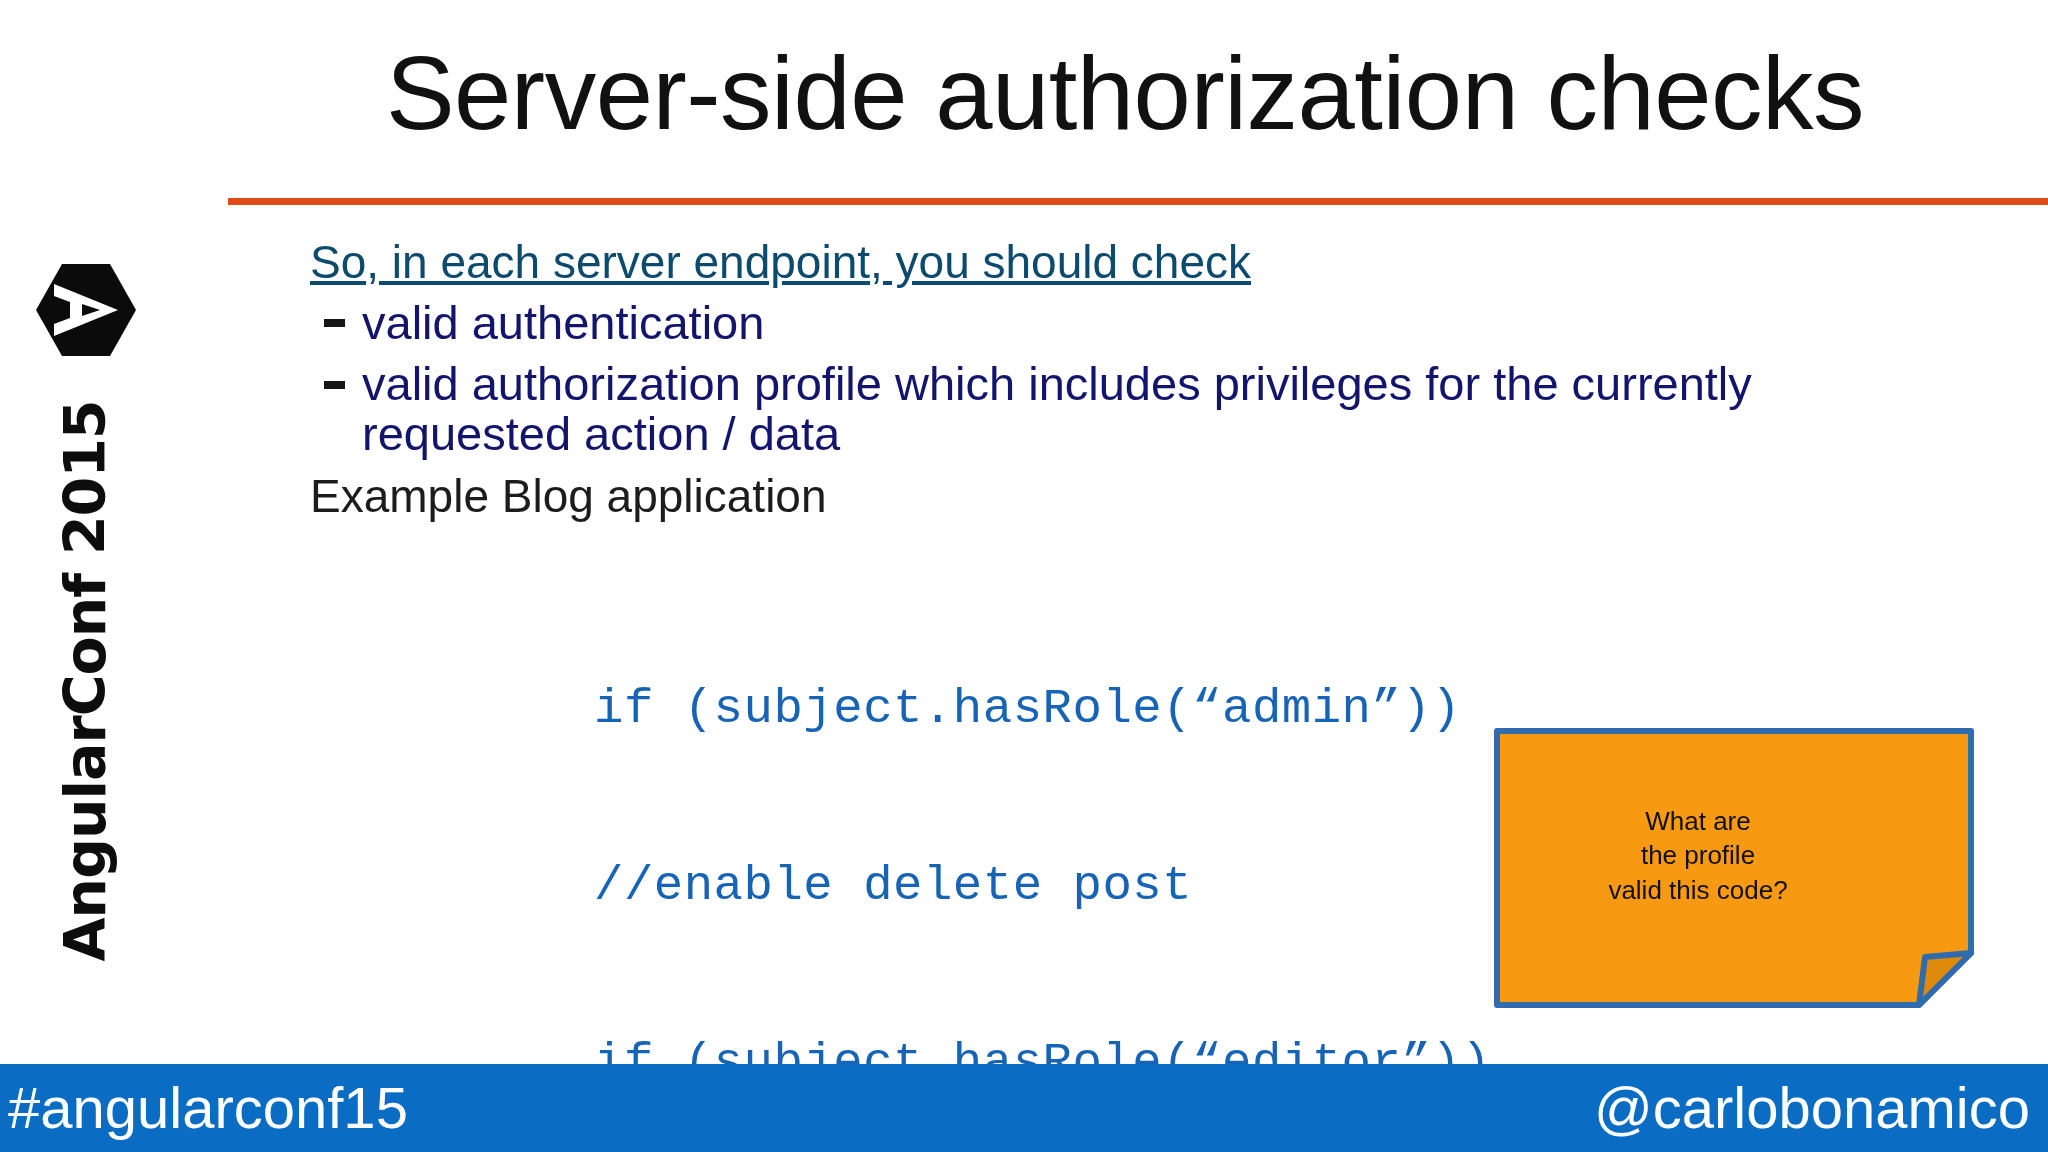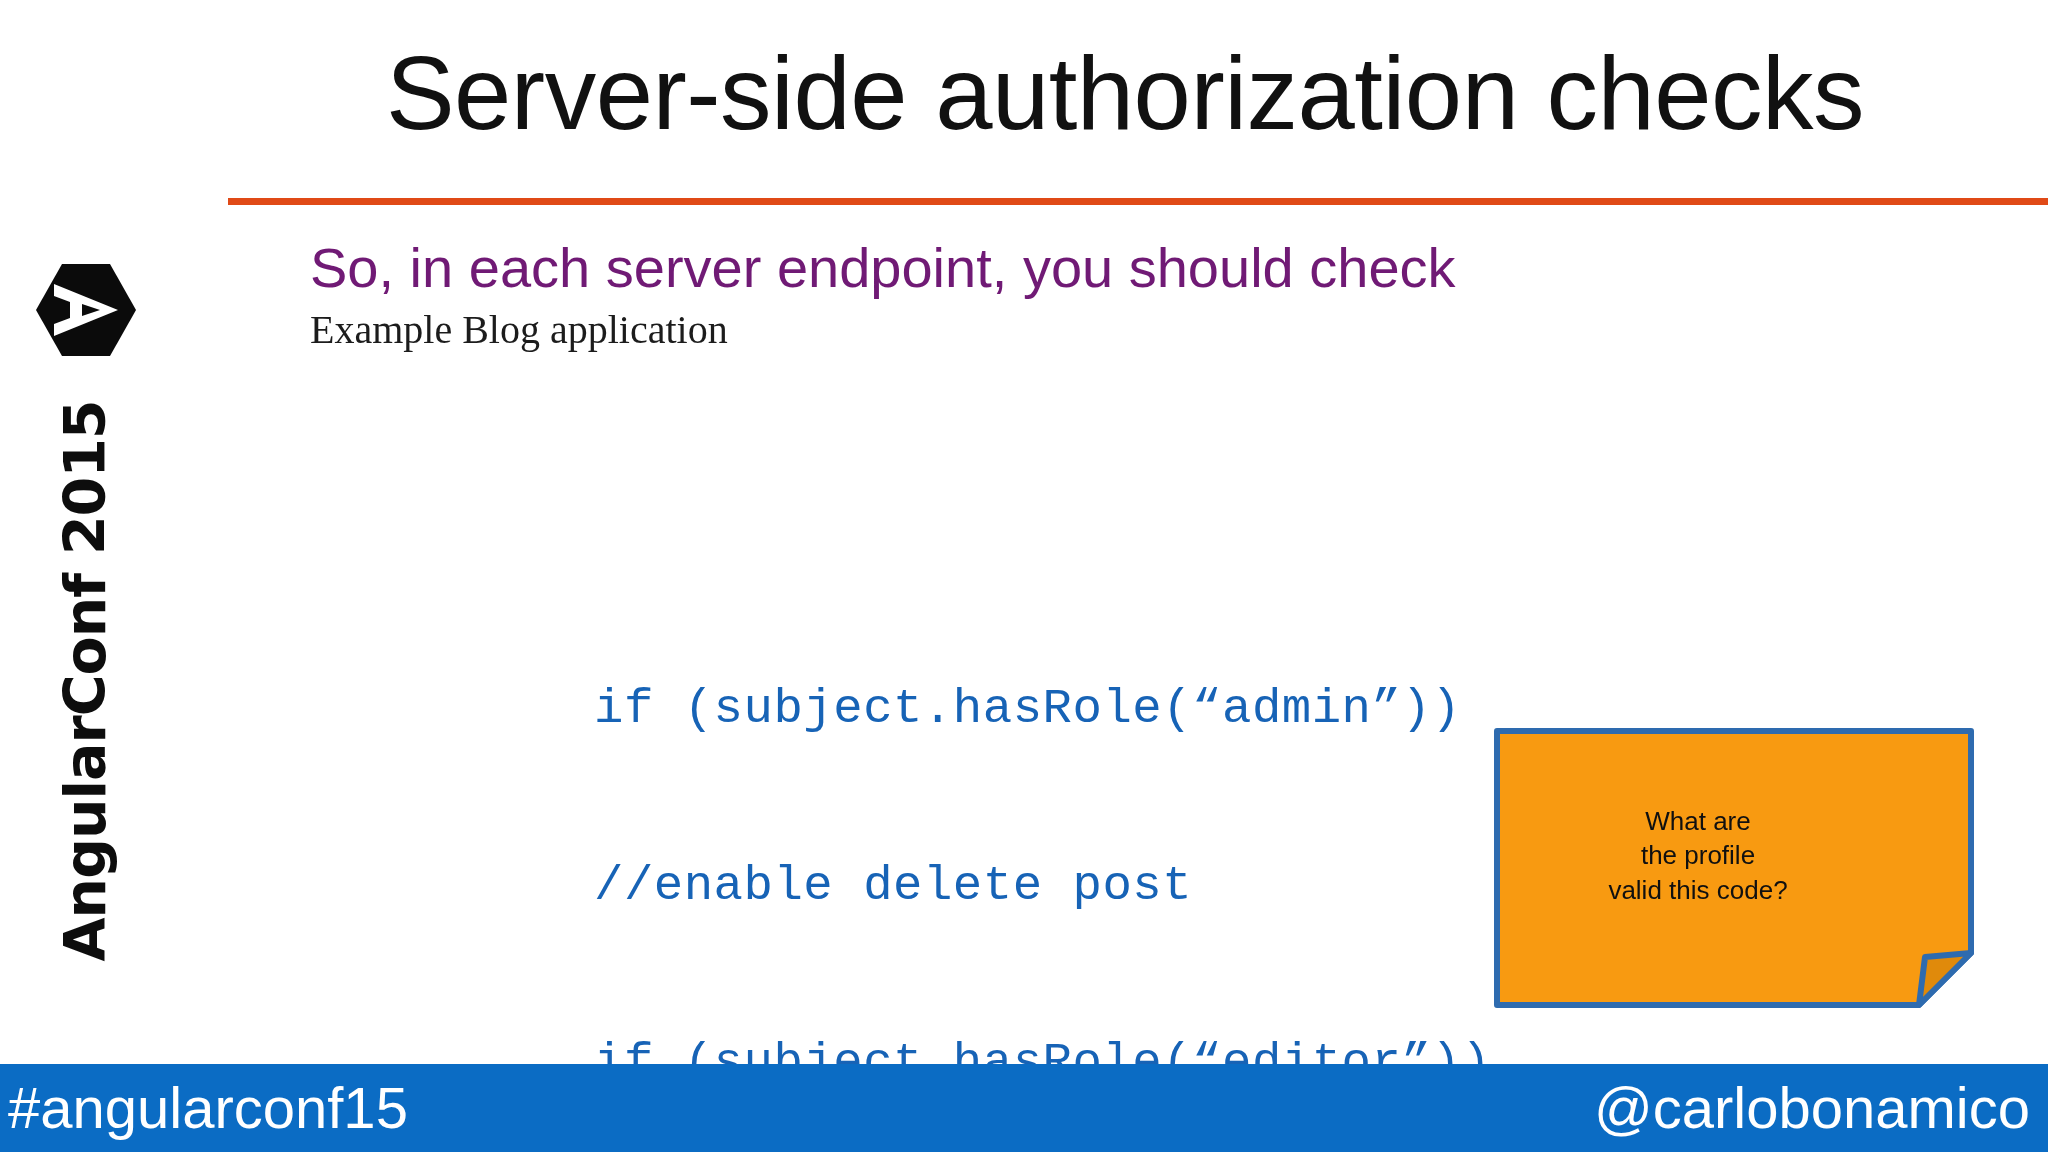--- a/index.html
+++ b/index.html
@@ -87,24 +87,25 @@
   
   .body-area {
     position: absolute;
     left: 310px;
     top: 238px;
     width: 1600px;
   }
 
   .lead-line {
     font-family: "Liberation Sans", sans-serif;
-    font-size: 56px;
-    color: #701a75;
+    font-size: 46px;
+    color: #0c4a6e;
     line-height: 1.06;
     white-space: nowrap;
+    text-decoration: underline;
   }
 
   .bullets {
     margin: 0;
     padding: 0;
     list-style: none;
   }
   .bullet {
     position: relative;
     padding-left: 52px;
@@ -119,22 +120,22 @@
     position: absolute;
     left: 14px;
     top: 0.46em;
     width: 21px;
     height: 8px;
     background: #161616;
   }
 
   .example-line {
     margin-top: 12px;
-    font-family: Liberation Serif, serif;
-    font-size: 40px;
+    font-family: Liberation Sans, sans-serif;
+    font-size: 46px;
     color: #1c1c1c;
     line-height: 1.06;
     white-space: nowrap;
   }
 
   
   .code-block {
     position: absolute;
     left: 594px;
     top: 562px;
@@ -208,20 +209,30 @@
           <path d="M54,40 L60,58 L48,58 Z" fill="#0B0B0B"></path>
         </g>
       </svg>
     </div>
     <div class="rail-brand">AngularConf 2015</div>
   </div>
 
   <div class="body-area">
     <div class="lead-line">So, in each server endpoint, you should check</div>
 
+    <ul class="bullets">
+      <li class="bullet">
+        <span class="dash"></span>
+        <span>valid authentication</span>
+      </li>
+      <li class="bullet">
+        <span class="dash"></span>
+        <span>valid authorization profile which includes privileges for the currently requested action / data</span>
+      </li>
+    </ul>
 
     <div class="example-line">Example Blog application</div>
   </div>
 
   <div class="code-block">
     <span class="code-line">if (subject.hasRole(“admin”))</span>
     <span class="code-line">//enable delete post</span>
     <span class="code-line">if (subject.hasRole(“editor”))</span>
     
     

